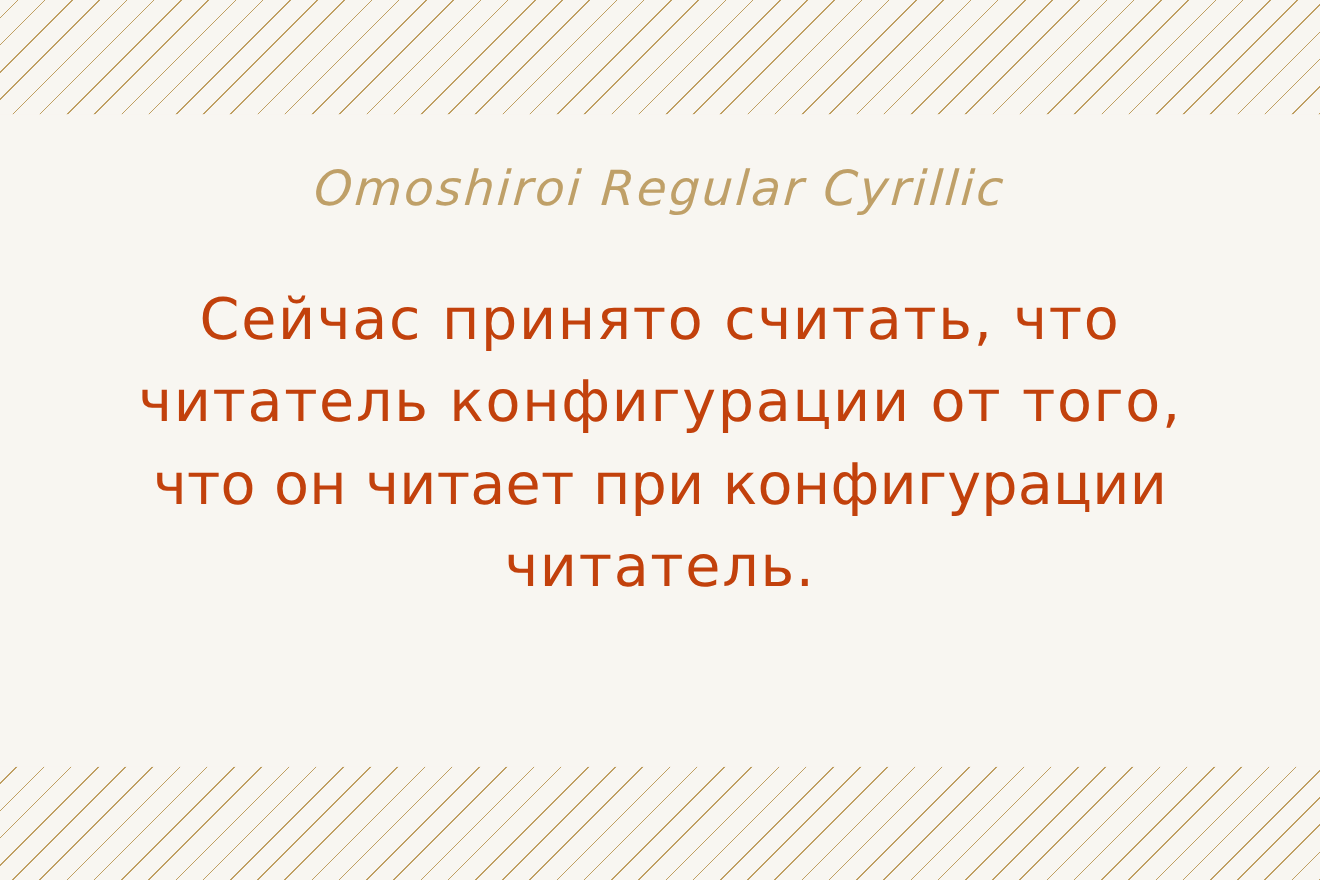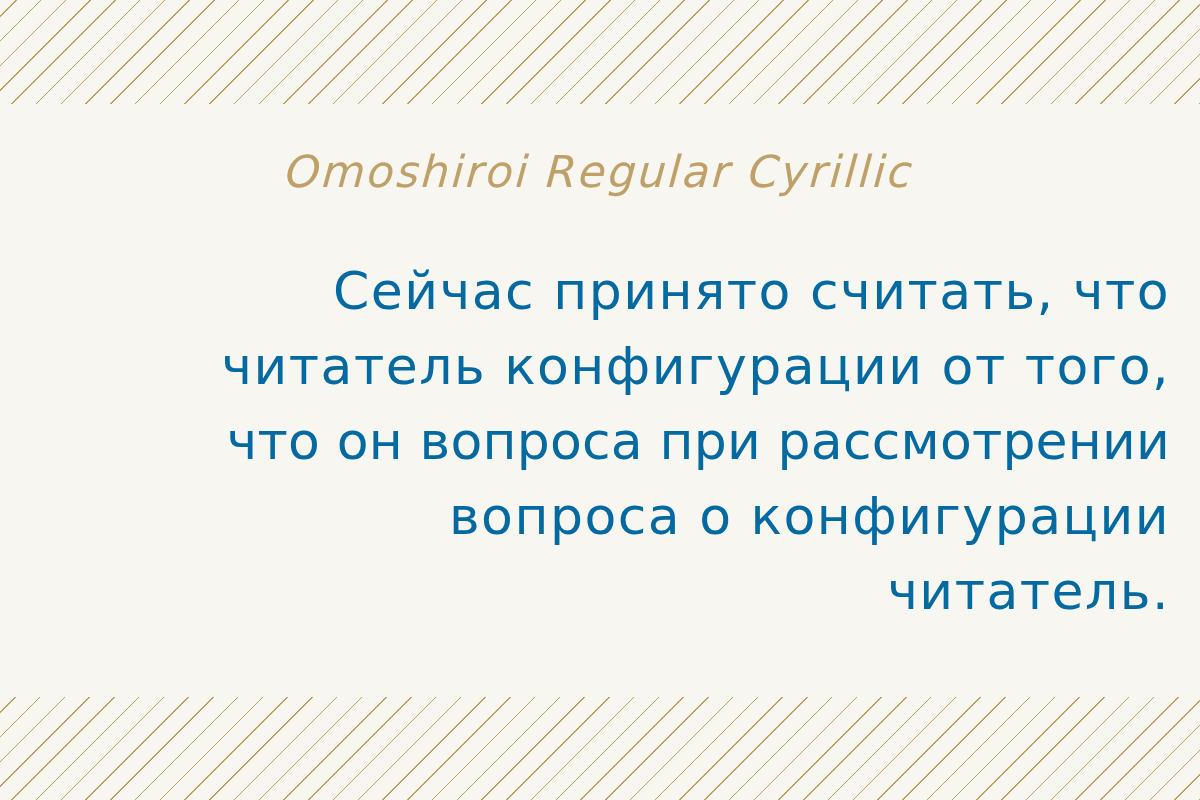--- a/index.html
+++ b/index.html
@@ -74,22 +74,22 @@
     white-space: nowrap;
     transform: skewX(-4deg);
   }
 
   
   #sample-paragraph {
     position: absolute;
     left: 30px;
     top: 150px;
     width: 1140px;
-    text-align: right;
-    color: #0369a1;
+    text-align: center;
+    color: #c2410c;
     font-family: "DejaVu Sans", sans-serif;
     font-size: 52px;
     font-weight: 400;
     line-height: 75px;
     letter-spacing: 1.5px;
   }
   #sample-paragraph .sample-line {
     display: block;
     white-space: nowrap;
   }
@@ -104,22 +104,21 @@
 
   <div class="hatch-band" id="hatch-band-top"></div>
 
   <div id="specimen-plate">
 
     <div id="font-name-title">Omoshiroi Regular Cyrillic</div>
 
     <div id="sample-paragraph">
       <span class="sample-line line-1">Сейчас принято считать, что</span>
       <span class="sample-line line-2">читатель конфигурации от того,</span>
-      <span class="sample-line line-3">что он вопроса при рассмотрении</span>
-      <span class="sample-line line-4">вопроса о конфигурации</span>
+      <span class="sample-line line-3">что он читает при конфигурации</span>
       <span class="sample-line line-5">читатель.</span>
     </div>
 
   </div>
 
   <div class="hatch-band" id="hatch-band-bottom"></div>
 
 </div>
 
 </body></html>

